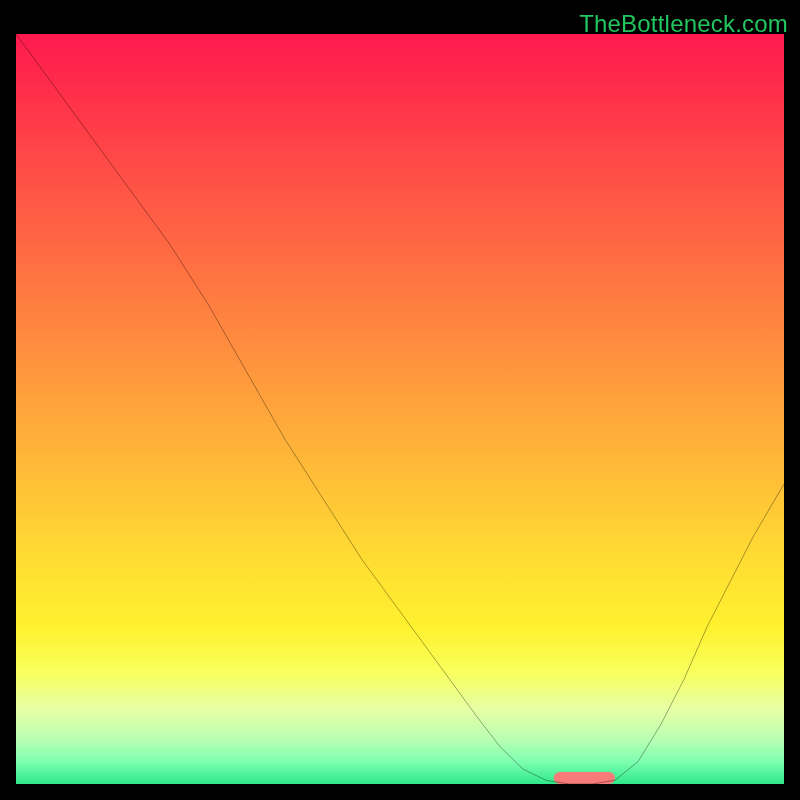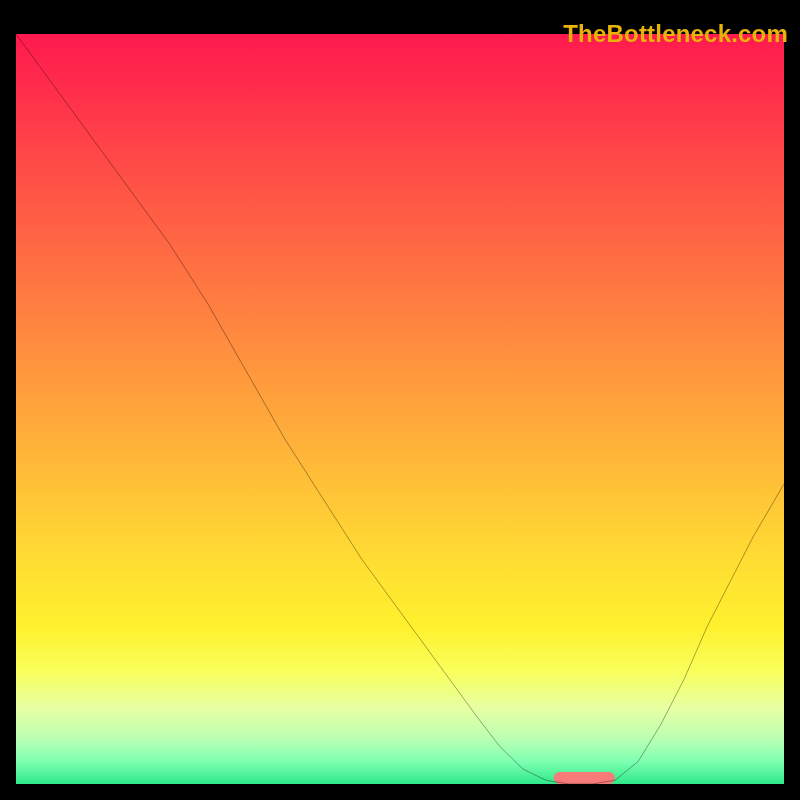--- a/index.html
+++ b/index.html
@@ -11,25 +11,25 @@
     font-family: Arial, Helvetica, sans-serif;
   }
   .outer {
     position: relative;
     width: 800px;
     height: 800px;
     background: #000000;
   }
   .watermark {
     position: absolute;
-    top: 20px;
+    top: 10px;
     right: 12px;
-    color: #eab308;
+    color: #22c55e;
     font-size: 24px;
-    font-weight: bold;
+    font-weight: normal;
     letter-spacing: 0.2px;
     z-index: 3;
     pointer-events: none;
   }
   .plot-border {
     position: absolute;
     left: 10px;
     right: 10px;
     top: 28px;
     bottom: 10px;

